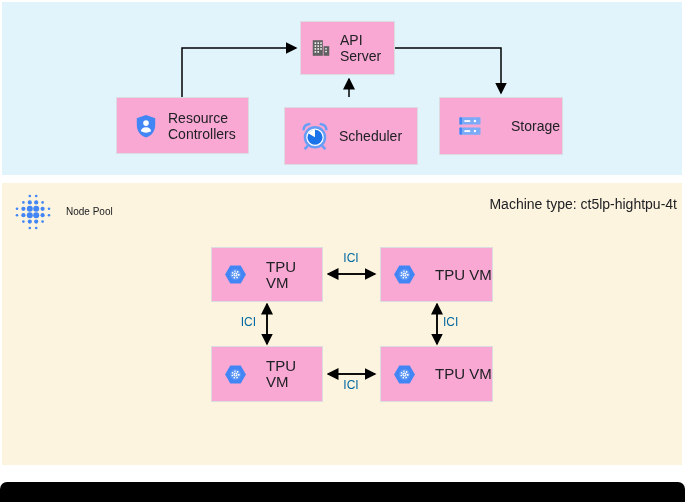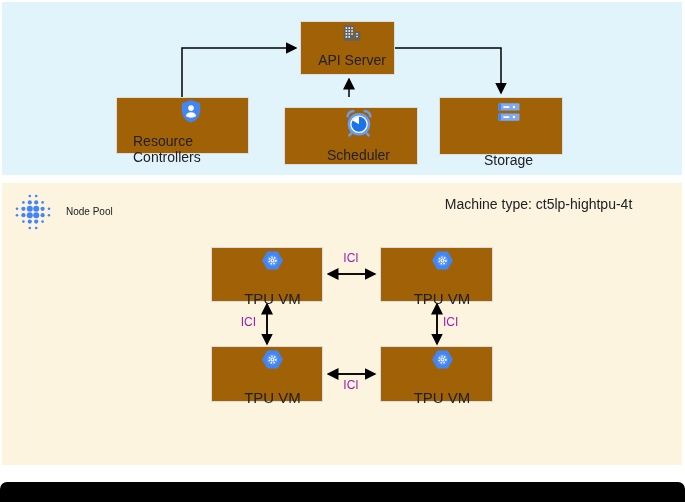--- a/index.html
+++ b/index.html
@@ -5,37 +5,37 @@
   html,body{margin:0;padding:0;background:#fff;}
   .canvas{position:relative;width:685px;height:502px;background:#fff;overflow:hidden;
           font-family:"Liberation Sans",sans-serif;color:#202124;}
   .panel{position:absolute;}
   .panel.blue{left:2px;top:2px;width:680px;height:173px;background:#e1f4fc;}
   .panel.cream{left:2px;top:183px;width:680px;height:282px;background:#fcf4df;}
   .black-bar{position:absolute;left:0;top:482px;width:685px;height:20px;background:#000;
              border-radius:7px 7px 0 0;}
   .cp-title{position:absolute;left:8px;top:21px;width:112px;text-align:center;
             font-size:14px;line-height:16px;}
-  .node-box{position:absolute;background:#a16207;border:1px solid #dadce0;box-sizing:border-box;
-            display:flex;align-items:center;font-size:14px;line-height:16px;flex-direction:column;}
+  .node-box{position:absolute;background:#f9a8d4;border:1px solid #dadce0;box-sizing:border-box;
+            display:flex;align-items:center;font-size:14px;line-height:16px;}
   .node-box .ic{flex:0 0 auto;display:flex;align-items:center;}
   .box-api{left:300px;top:21px;width:95px;height:54px;padding-left:9px;gap:8px;}
   .box-rc{left:116px;top:97px;width:133px;height:57px;padding-left:16px;gap:9px;align-items:center;}
   .box-sched{left:284px;top:107px;width:134px;height:58px;padding-left:15px;gap:9px;}
   .box-storage{left:439px;top:97px;width:124px;height:58px;padding-left:15px;gap:26px;}
   .box-tpu{font-size:15px;padding-left:11px;gap:18px;}
   .tpu-tl{left:211px;top:247px;width:112px;height:55px;}
   .tpu-tr{left:380px;top:247px;width:113px;height:55px;}
   .tpu-bl{left:211px;top:346px;width:112px;height:56px;}
   .tpu-br{left:380px;top:346px;width:113px;height:56px;}
   .np-icon{position:absolute;left:13px;top:192px;}
   .np-title{position:absolute;left:66px;top:206px;font-size:10px;}
-  .machine-info{position:absolute;left:400px;top:196px;width:277px;text-align:center;
+  .machine-info{position:absolute;left:400px;top:196px;width:277px;text-align:right;
                 font-size:14px;line-height:16px;}
-  .ici{position:absolute;font-size:12px;color:#a21caf;}
+  .ici{position:absolute;font-size:12px;color:#0369a1;}
   .ici.top{left:337px;top:251px;width:28px;text-align:center;}
   .ici.bottom{left:337px;top:378px;width:28px;text-align:center;}
   .ici.left{left:224px;top:315px;width:32px;text-align:right;}
   .ici.right{left:443px;top:315px;width:32px;text-align:left;}
   svg.overlay{position:absolute;left:0;top:0;pointer-events:none;}
 </style>
 </head>
 <body>
 
 <div class="canvas">

